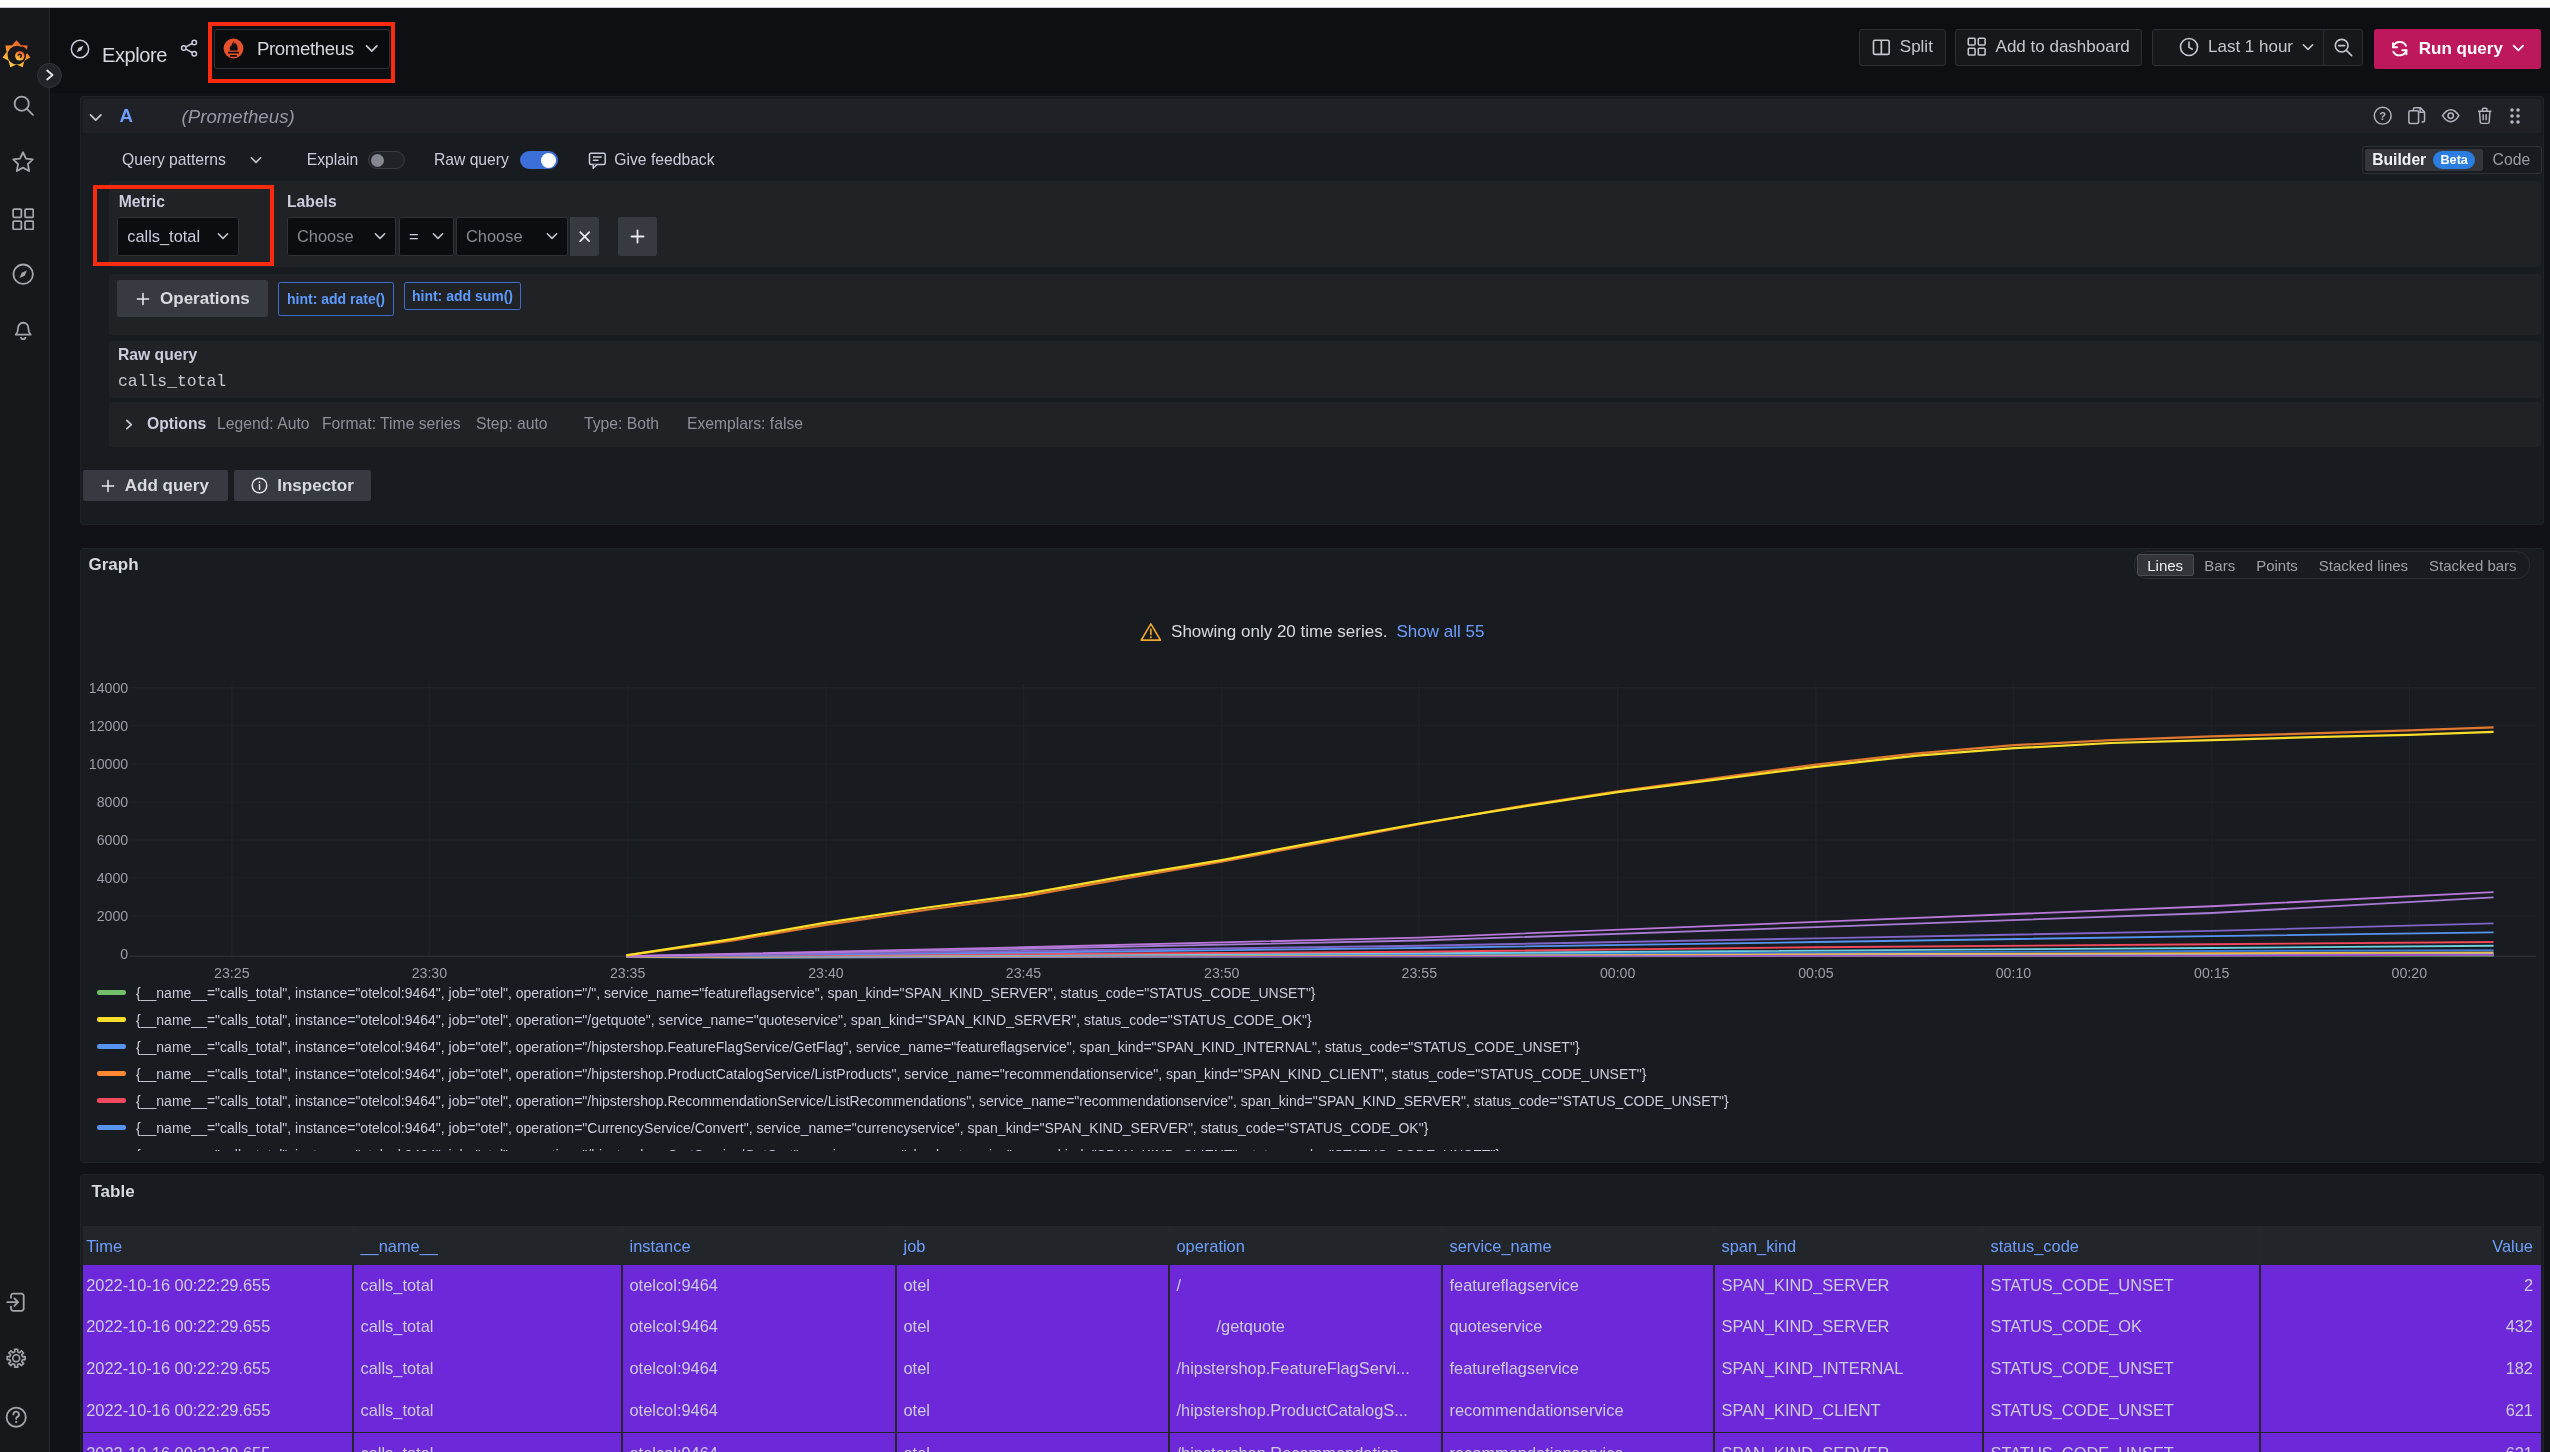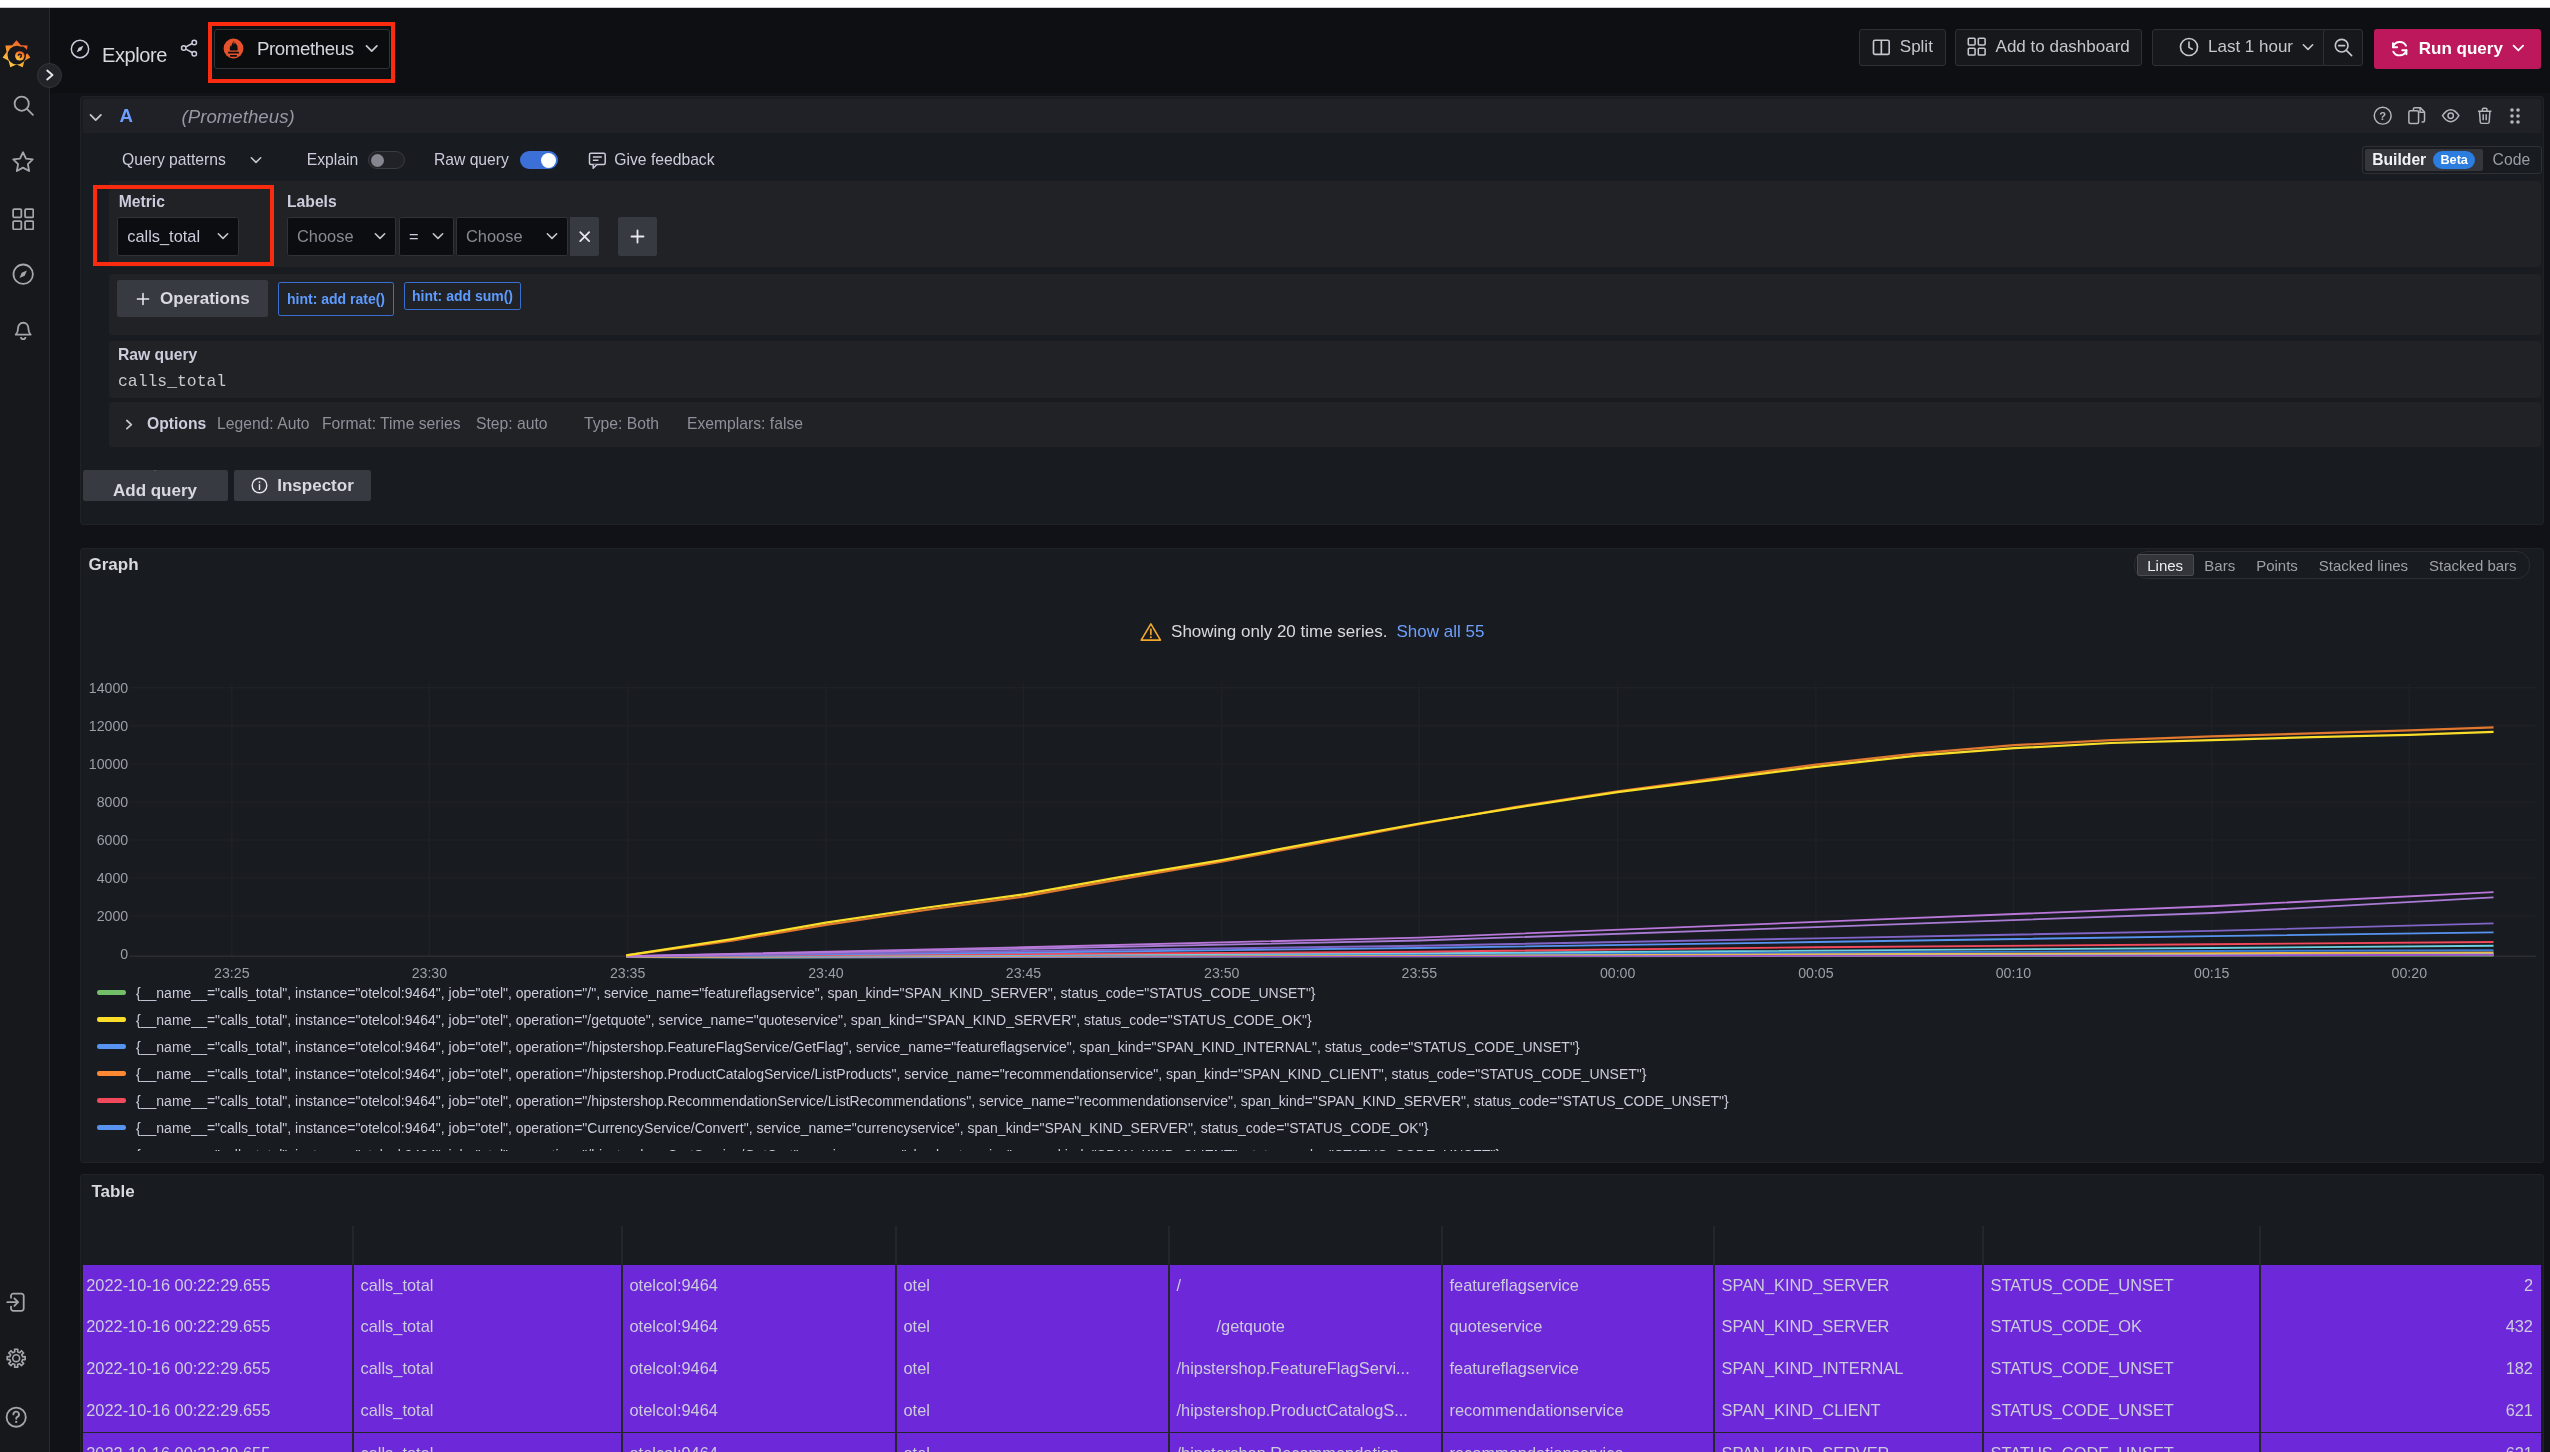--- a/index.html
+++ b/index.html
@@ -294,21 +294,21 @@
           <path d="M2.5 2 L8.5 7.5 L2.5 13"></path>
         </svg>
         <span class="abs" style="left:38px;top:12.7px;font-size:15.7px;font-weight:700;">Options</span>
         <span class="abs dim" style="left:108px;top:12.7px;font-size:15.7px;">Legend: Auto</span>
         <span class="abs dim" style="left:213px;top:12.7px;font-size:15.7px;">Format: Time series</span>
         <span class="abs dim" style="left:367px;top:12.7px;font-size:15.7px;">Step: auto</span>
         <span class="abs dim" style="left:475px;top:12.7px;font-size:15.7px;">Type: Both</span>
         <span class="abs dim" style="left:578px;top:12.7px;font-size:15.7px;">Exemplars: false</span>
       </div>
 
-      <div class="gbtn abs" style="left:1.5px;top:373px;width:145px;height:31px;gap:9.7px;flex-direction:column;">
+      <div class="gbtn abs" style="left:1.5px;top:373px;width:145px;height:31px;gap:9.7px;">
         <svg width="14" height="14" viewBox="0 0 20 20" stroke="#e8e9ee" stroke-width="2.2" stroke-linecap="round">
           <path d="M10 2 V18 M2 10 H18"></path>
         </svg>
         <span>Add query</span>
       </div>
       <div class="gbtn abs" style="left:153px;top:373px;width:137px;height:31px;gap:9px;">
         <svg width="17" height="17" viewBox="0 0 24 24" fill="none" stroke="#e8e9ee" stroke-width="2">
           <circle cx="12" cy="12" r="10.3"></circle>
           <path d="M12 11 V17.5" stroke-linecap="round"></path>
           <circle cx="12" cy="7.2" r="1.3" fill="#e8e9ee" stroke="none"></circle>
@@ -398,20 +398,31 @@
     <div class="panel" id="tablepanel" style="left:30px; top:1081px; width:2464px; height:299px; overflow:hidden;">
       <span class="abs" style="left:10.5px;top:6.7px;font-size:17px;font-weight:700;color:#d8d9de;">Table</span>
       <div class="abs" style="left:271px;top:51px;bottom:0;width:1.5px;background:#24262b;z-index:3;"></div>
       <div class="abs" style="left:540px;top:51px;bottom:0;width:1.5px;background:#24262b;z-index:3;"></div>
       <div class="abs" style="left:814px;top:51px;bottom:0;width:1.5px;background:#24262b;z-index:3;"></div>
       <div class="abs" style="left:1087px;top:51px;bottom:0;width:1.5px;background:#24262b;z-index:3;"></div>
       <div class="abs" style="left:1360px;top:51px;bottom:0;width:1.5px;background:#24262b;z-index:3;"></div>
       <div class="abs" style="left:1632px;top:51px;bottom:0;width:1.5px;background:#24262b;z-index:3;"></div>
       <div class="abs" style="left:1901px;top:51px;bottom:0;width:1.5px;background:#24262b;z-index:3;"></div>
       <div class="abs" style="left:2178px;top:51px;bottom:0;width:1.5px;background:#24262b;z-index:3;"></div>
+      <div class="abs thead" style="left:1.5px;top:51px;width:2458px;height:39px;background:#22252a;font-size:16.4px;color:#6e9fff;">
+        <span class="abs" style="left:3.7px;top:10.5px;">Time</span>
+        <span class="abs" style="left:278px;top:10.5px;">__name__</span>
+        <span class="abs" style="left:547px;top:10.5px;">instance</span>
+        <span class="abs" style="left:821px;top:10.5px;">job</span>
+        <span class="abs" style="left:1094px;top:10.5px;">operation</span>
+        <span class="abs" style="left:1367px;top:10.5px;">service_name</span>
+        <span class="abs" style="left:1639px;top:10.5px;">span_kind</span>
+        <span class="abs" style="left:1908px;top:10.5px;">status_code</span>
+        <span class="abs" style="right:7.5px;top:10.5px;">Value</span>
+      </div>
       <div class="trow" style="top:90px;">
         <span class="abs" style="left:3.7px;">2022-10-16 00:22:29.655</span>
         <span class="abs" style="left:278px;">calls_total</span>
         <span class="abs" style="left:547px;">otelcol:9464</span>
         <span class="abs" style="left:821px;">otel</span>
         <span class="abs" style="left:1094px;">/</span>
         <span class="abs" style="left:1367px;">featureflagservice</span>
         <span class="abs" style="left:1639px;">SPAN_KIND_SERVER</span>
         <span class="abs" style="left:1908px;">STATUS_CODE_UNSET</span>
         <span class="abs" style="right:7.5px;">2</span>

